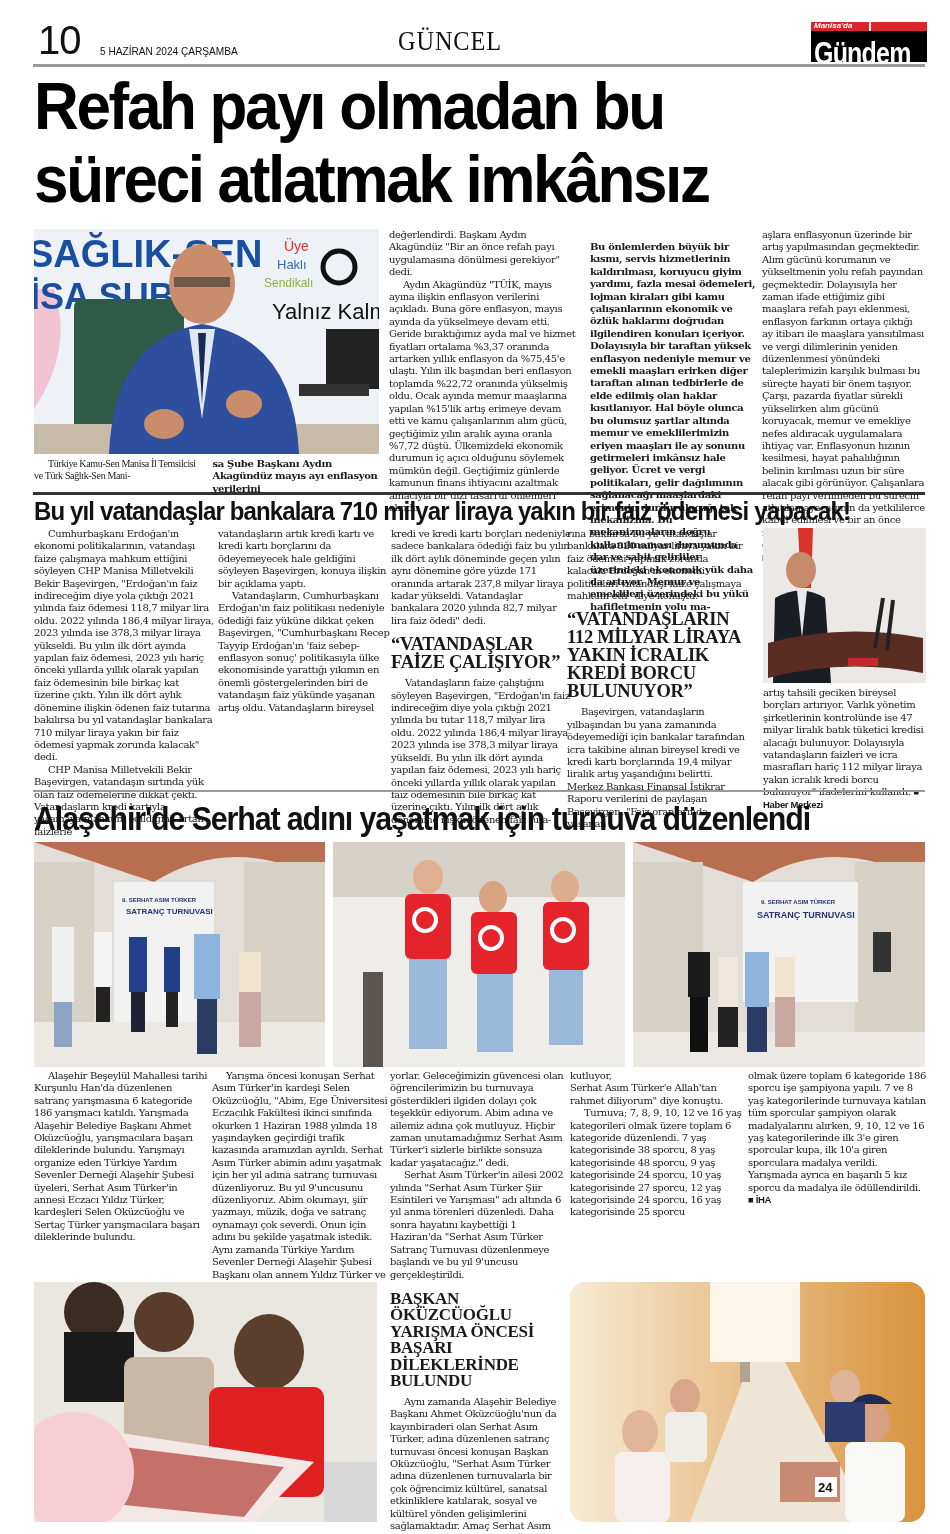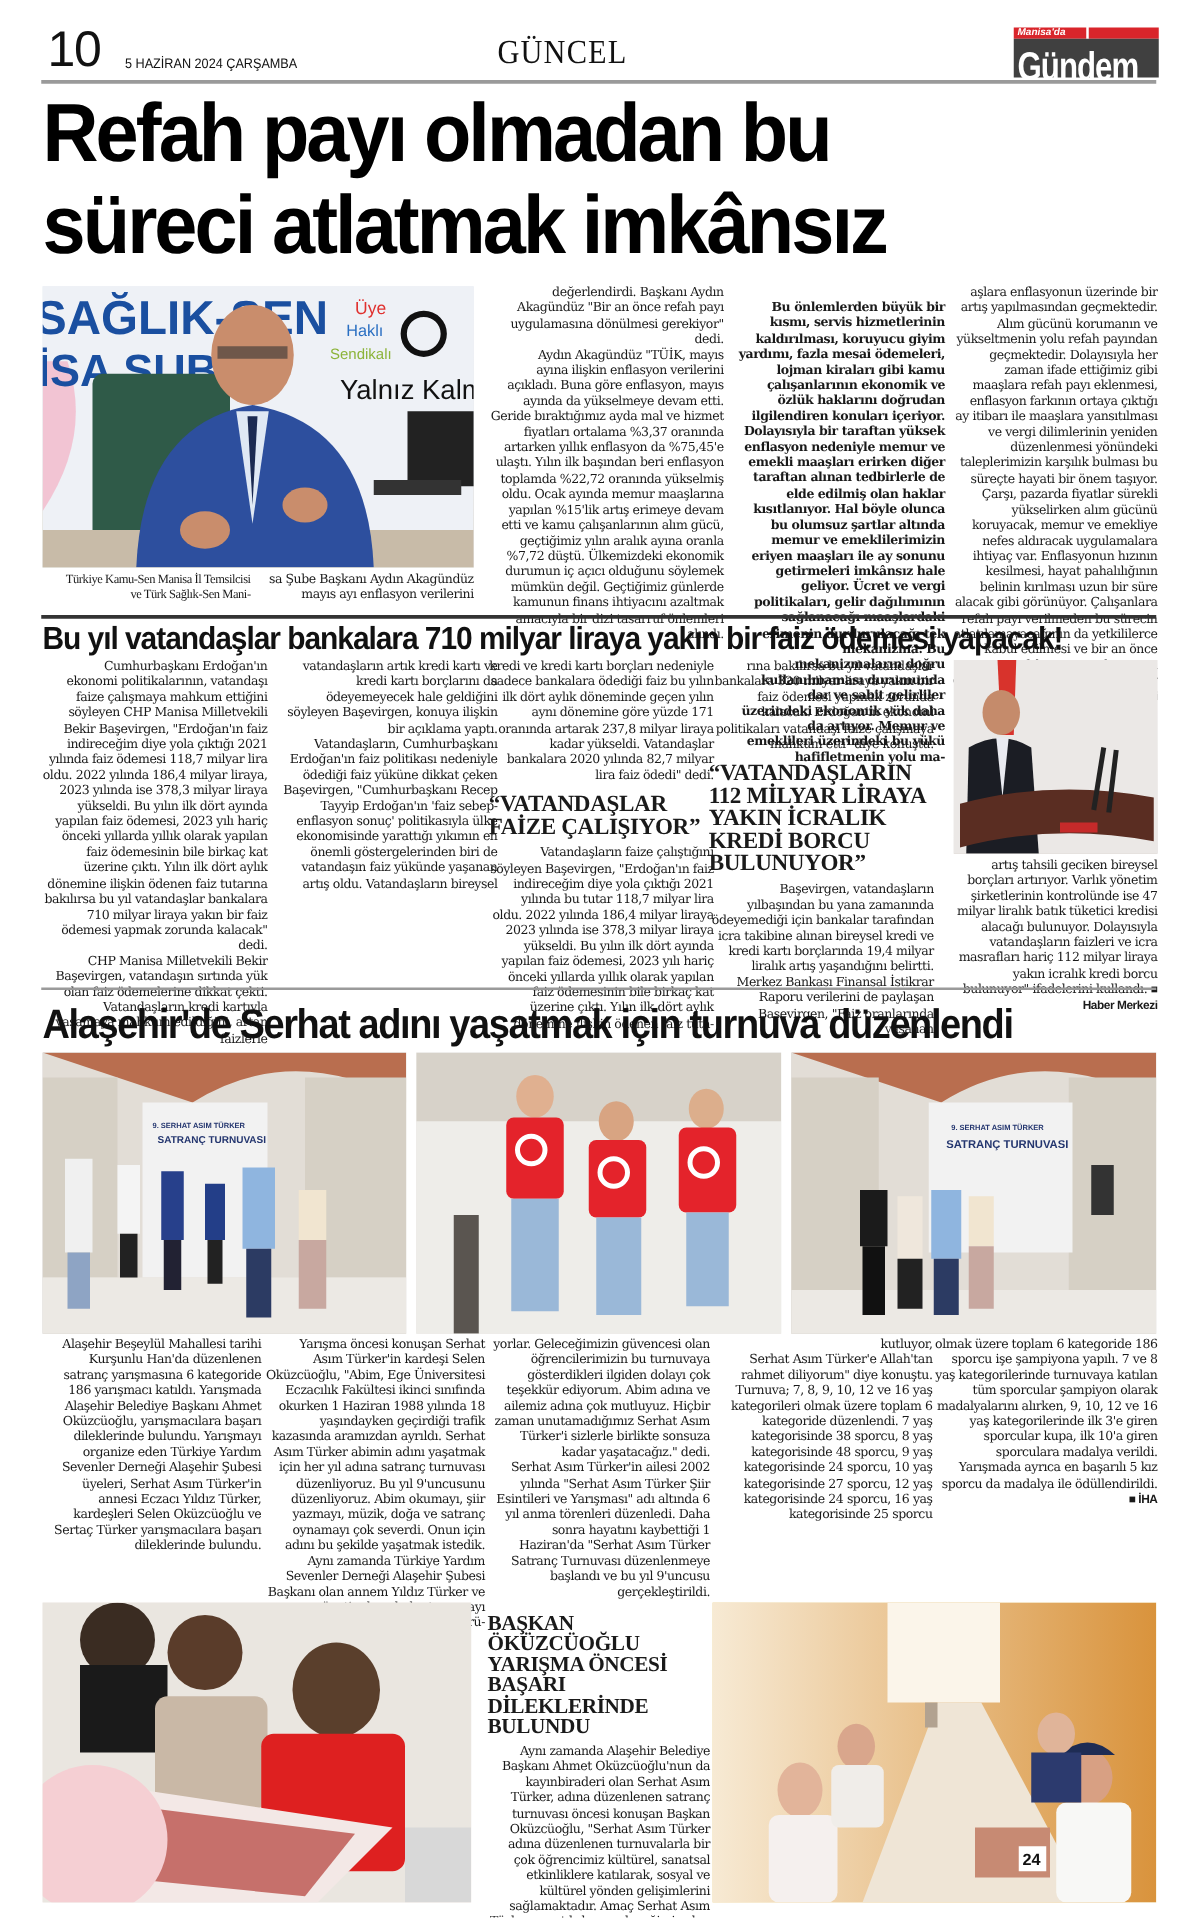--- a/index.html
+++ b/index.html
@@ -8,28 +8,28 @@
   .abs { position: absolute; }
 
   
   .page-num { left: 38px; top: 20px; font-family: "Liberation Sans", sans-serif; font-size: 40px; font-weight: 400; line-height: 40px; letter-spacing: -1px; }
   .date { left: 100px; top: 45px; font-family: "Liberation Sans", sans-serif; font-size: 11px; line-height: 12px; transform: scaleX(0.92); transform-origin: left; }
   .section { left: 398px; top: 26px; font-family: "Liberation Serif", serif; font-size: 27px; line-height: 30px; letter-spacing: 1px; transform: scaleX(0.9); transform-origin: left; }
   .logo { left: 811px; top: 22px; width: 116px; height: 40px; }
   .logo .red1 { position: absolute; left: 0; top: 0; width: 58px; height: 9px; background: #d9252b; }
   .logo .red2 { position: absolute; left: 60px; top: 0; width: 56px; height: 9px; background: #d9252b; }
   .logo .small { position: absolute; left: 3px; top: -1px; font-family: "Liberation Sans", sans-serif; font-style: italic; font-weight: 700; font-size: 8px; color: #fff; }
-  .logo .blue { position: absolute; left: 0; top: 9px; width: 116px; height: 31px; background: #404040; }
+  .logo .blue { position: absolute; left: 0; top: 9px; width: 116px; height: 31px; background: #000000; }
   .logo .word { position: absolute; left: 3px; top: 6px; font-family: "Liberation Sans", sans-serif; font-weight: 700; font-size: 32px; line-height: 32px; color: #fff; letter-spacing: -1px; transform: scaleX(0.78); transform-origin: left; }
   .rule-top { left: 33px; top: 64px; width: 892px; height: 3px; background: #9a9a9a; }
 
   .headline-main { left: 34px; top: 70px; width: 892px; font-family: "Liberation Sans", sans-serif; font-weight: 900; font-size: 66px; line-height: 73px; letter-spacing: -2.5px; color: #000; transform: scaleX(0.94); transform-origin: left; white-space: nowrap; }
 
   .col-text { font-family: "DejaVu Serif", serif; font-size: 10px; line-height: 12.4px; color: #1a1a1a; text-align: left; letter-spacing: -0.35px; }
-  .col-text p { text-indent: 14px; text-align: right; }
+  .col-text p { text-indent: 14px; }
   .col-text p.noind { text-indent: 0; }
   .sig { font-family: "Liberation Sans", sans-serif; font-weight: 700; font-size: 9.5px; }
   .sig::before { content: "■ "; }
 
   .subhead { font-family: "Liberation Serif", serif; font-weight: 700; font-size: 18.5px; line-height: 18px; color: #1a1a1a; margin: 8px 0 6px 0; letter-spacing: -0.3px; }
 
   .photo { overflow: hidden; }
 
   
   .photo1 { left: 34px; top: 229px; width: 345px; height: 225px; background: linear-gradient(180deg,#e9edf4 0%,#e3e6ea 60%,#c9c2b4 100%); }
@@ -40,21 +40,21 @@
 
   .photo2 { left: 763px; top: 528px; width: 163px; height: 155px; background: linear-gradient(180deg,#eceae8,#d7d3cf); }
 
   .rule-mid2 { left: 33px; top: 790px; width: 892px; height: 2px; background: #9a9a9a; }
   .headline-3 { left: 34px; top: 797px; width: 892px; font-family: "Liberation Sans", sans-serif; font-weight: 900; font-size: 33px; line-height: 44px; letter-spacing: -1.2px; white-space: nowrap; transform: scaleX(0.92); transform-origin: left; }
 
   .p3a { left: 34px; top: 842px; width: 291px; height: 225px; background: #d8d4cf; }
   .p3b { left: 333px; top: 842px; width: 292px; height: 225px; background: #e7e6e2; }
   .p3c { left: 633px; top: 842px; width: 292px; height: 225px; background: #d8d4cf; }
   .p4a { left: 34px; top: 1282px; width: 343px; height: 240px; background: #ece8e3; }
-  .p4b { left: 570px; top: 1282px; width: 355px; height: 240px; background: #f0d9a8; }
+  .p4b { left: 570px; top: 1282px; width: 355px; height: 240px; background: #f0d9a8; border-radius: 16px; }
 </style>
 </head>
 <body>
 
 <div class="abs page-num">10</div>
 <div class="abs date">5 HAZİRAN 2024 ÇARŞAMBA</div>
 <div class="abs section">GÜNCEL</div>
 <div class="abs logo">
   <div class="red1"></div>
   <div class="red2"></div>
@@ -89,21 +89,21 @@
     <rect x="140" y="48" width="56" height="10" fill="#333" opacity="0.6"></rect>
     <path d="M75 225 Q80 110 168 95 Q260 110 265 225 Z" fill="#2d4f9e"></path>
     <path d="M155 100 L168 190 L181 100 Z" fill="#dfe8f4"></path>
     <path d="M164 104 L168 175 L172 104 Z" fill="#1b2a52"></path>
     <ellipse cx="130" cy="195" rx="20" ry="15" fill="#c98d6c"></ellipse>
     <ellipse cx="210" cy="175" rx="18" ry="14" fill="#c98d6c"></ellipse>
   </svg>
 </div>
 <div class="abs caption1 col-text" style="display:flex; gap:12px; font-size:10px;">
   <p style="flex:1;font-family:Liberation Serif, serif;">Türkiye Kamu-Sen Manisa İl Temsilcisi ve Türk Sağlık-Sen Mani-</p>
-  <p style="flex:1; text-indent:0;">sa Şube Başkanı Aydın Akagündüz mayıs ayı enflasyon verilerini</p>
+  <p style="flex:1; text-indent:0;font-weight:bold;">sa Şube Başkanı Aydın Akagündüz mayıs ayı enflasyon verilerini</p>
 </div>
 
 <div class="abs col-text" style="left:389px; top:229px; width:190px;">
   <p class="noind">değerlendirdi. Başkanı Aydın Akagündüz "Bir an önce refah payı uygulamasına dönülmesi gerekiyor" dedi.</p>
   <p>Aydın Akagündüz "TÜİK, mayıs ayına ilişkin enflasyon verilerini açıkladı. Buna göre enflasyon, mayıs ayında da yükselmeye devam etti. Geride bıraktığımız ayda mal ve hizmet fiyatları ortalama %3,37 oranında artarken yıllık enflasyon da %75,45'e ulaştı. Yılın ilk başından beri enflasyon toplamda %22,72 oranında yükselmiş oldu. Ocak ayında memur maaşlarına yapılan %15'lik artış erimeye devam etti ve kamu çalışanlarının alım gücü, geçtiğimiz yılın aralık ayına oranla %7,72 düştü. Ülkemizdeki ekonomik durumun iç açıcı olduğunu söylemek mümkün değil. Geçtiğimiz günlerde kamunun finans ihtiyacını azaltmak amacıyla bir dizi tasarruf önlemleri alındı.</p>
 </div>
 <div class="abs col-text" style="left:590px; top:241px; width:166px;font-weight:bold;">
   <p class="noind">Bu önlemlerden büyük bir kısmı, servis hizmetlerinin kaldırılması, koruyucu giyim yardımı, fazla mesai ödemeleri, lojman kiraları gibi kamu çalışanlarının ekonomik ve özlük haklarını doğrudan ilgilendiren konuları içeriyor. Dolayısıyla bir taraftan yüksek enflasyon nedeniyle memur ve emekli maaşları erirken diğer taraftan alınan tedbirlerle de elde edilmiş olan haklar kısıtlanıyor. Hal böyle olunca bu olumsuz şartlar altında memur ve emeklilerimizin eriyen maaşları ile ay sonunu getirmeleri imkânsız hale geliyor. Ücret ve vergi politikaları, gelir dağılımının sağlanacağı maaşlardaki erimenin durdurulacağı tek mekanizma. Bu mekanizmaların doğru kullanılmaması durumunda dar ve sabit gelirliler üzerindeki ekonomik yük daha da artıyor. Memur ve emeklileri üzerindeki bu yükü hafifletmenin yolu ma-</p>
 </div>
 <div class="abs col-text" style="left:762px; top:229px; width:164px;">

